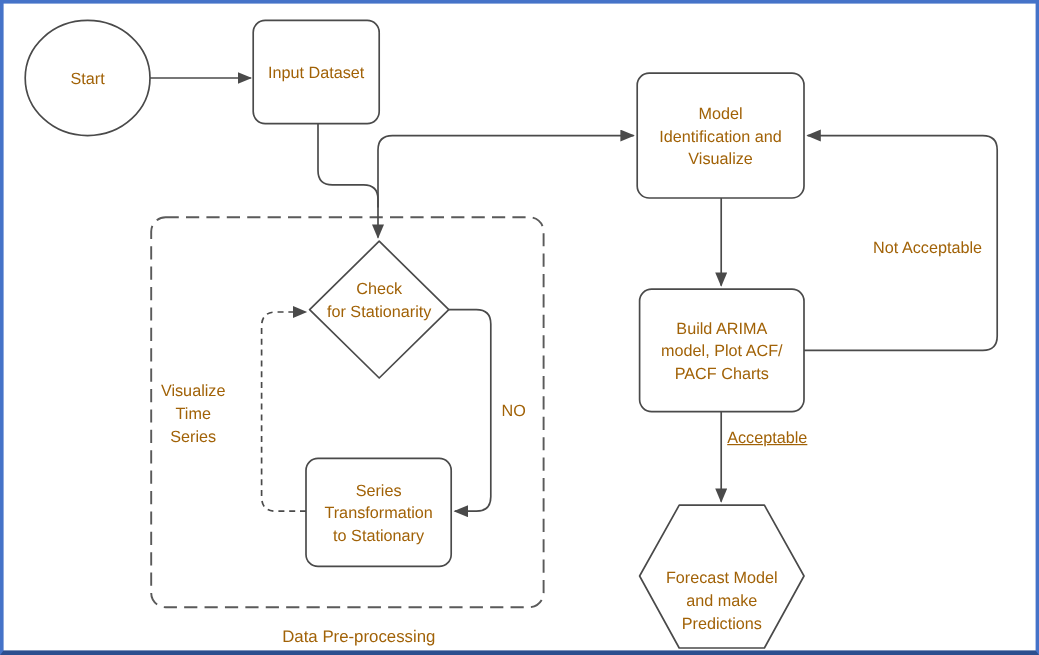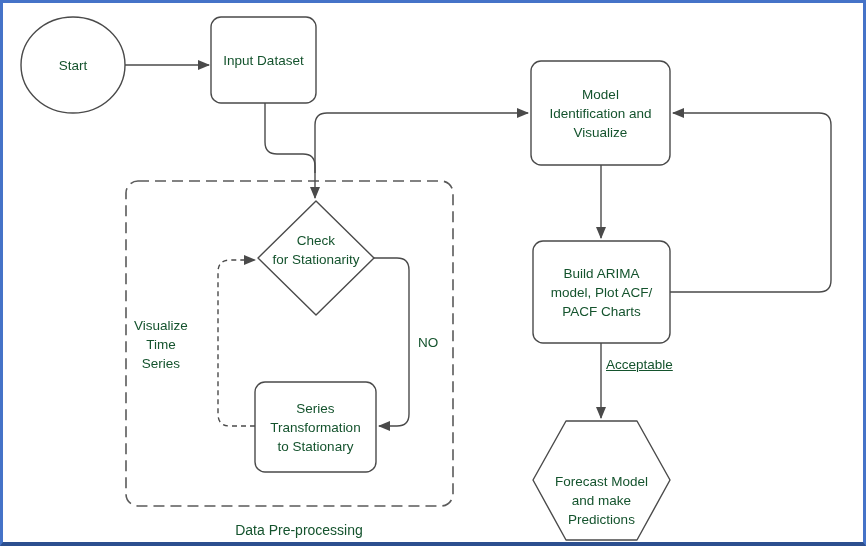--- a/index.html
+++ b/index.html
@@ -17,21 +17,21 @@
   .node-shape{fill:#ffffff;stroke:#4a4a4a;stroke-width:1.4;}
   .edge{fill:none;stroke:#4a4a4a;stroke-width:1.4;}
   .edge-dashed{stroke-dasharray:5 4;}
   .group-rect{fill:none;stroke:#5a5a5a;stroke-width:1.6;stroke-dasharray:11 6;}
   .label{
     position:absolute;
     display:flex;flex-direction:column;
     align-items:center;justify-content:center;
     text-align:center;
     font-size:13.5px;line-height:19px;
-    color:#14532d;
+    color:#a16207;
     white-space:nowrap;
   }
   .label.left-align{align-items:flex-start;text-align:left;}
 </style>
 </head>
 <body>
 
 <div id="frame">
 
   <svg id="diagram-svg" width="866" height="546" viewBox="0 0 866 546">
@@ -105,18 +105,21 @@
   </div>
 
   <div class="label" style="left:196px;top:518px;width:200px;height:19px;font-size:14px;">
     <span>Data Pre-processing</span>
   </div>
 
   <div class="label left-align" style="left:415px;top:330px;width:44px;height:18px;">
     <span>NO</span>
   </div>
 
+  <div class="label" style="left:710px;top:194px;width:120px;height:18px;">
+    <span>Not Acceptable</span>
+  </div>
 
   <div class="label left-align" style="left:603px;top:352px;width:90px;height:18px;text-decoration:underline;">
     <span>Acceptable</span>
   </div>
 
 </div>
 
 </body></html>

